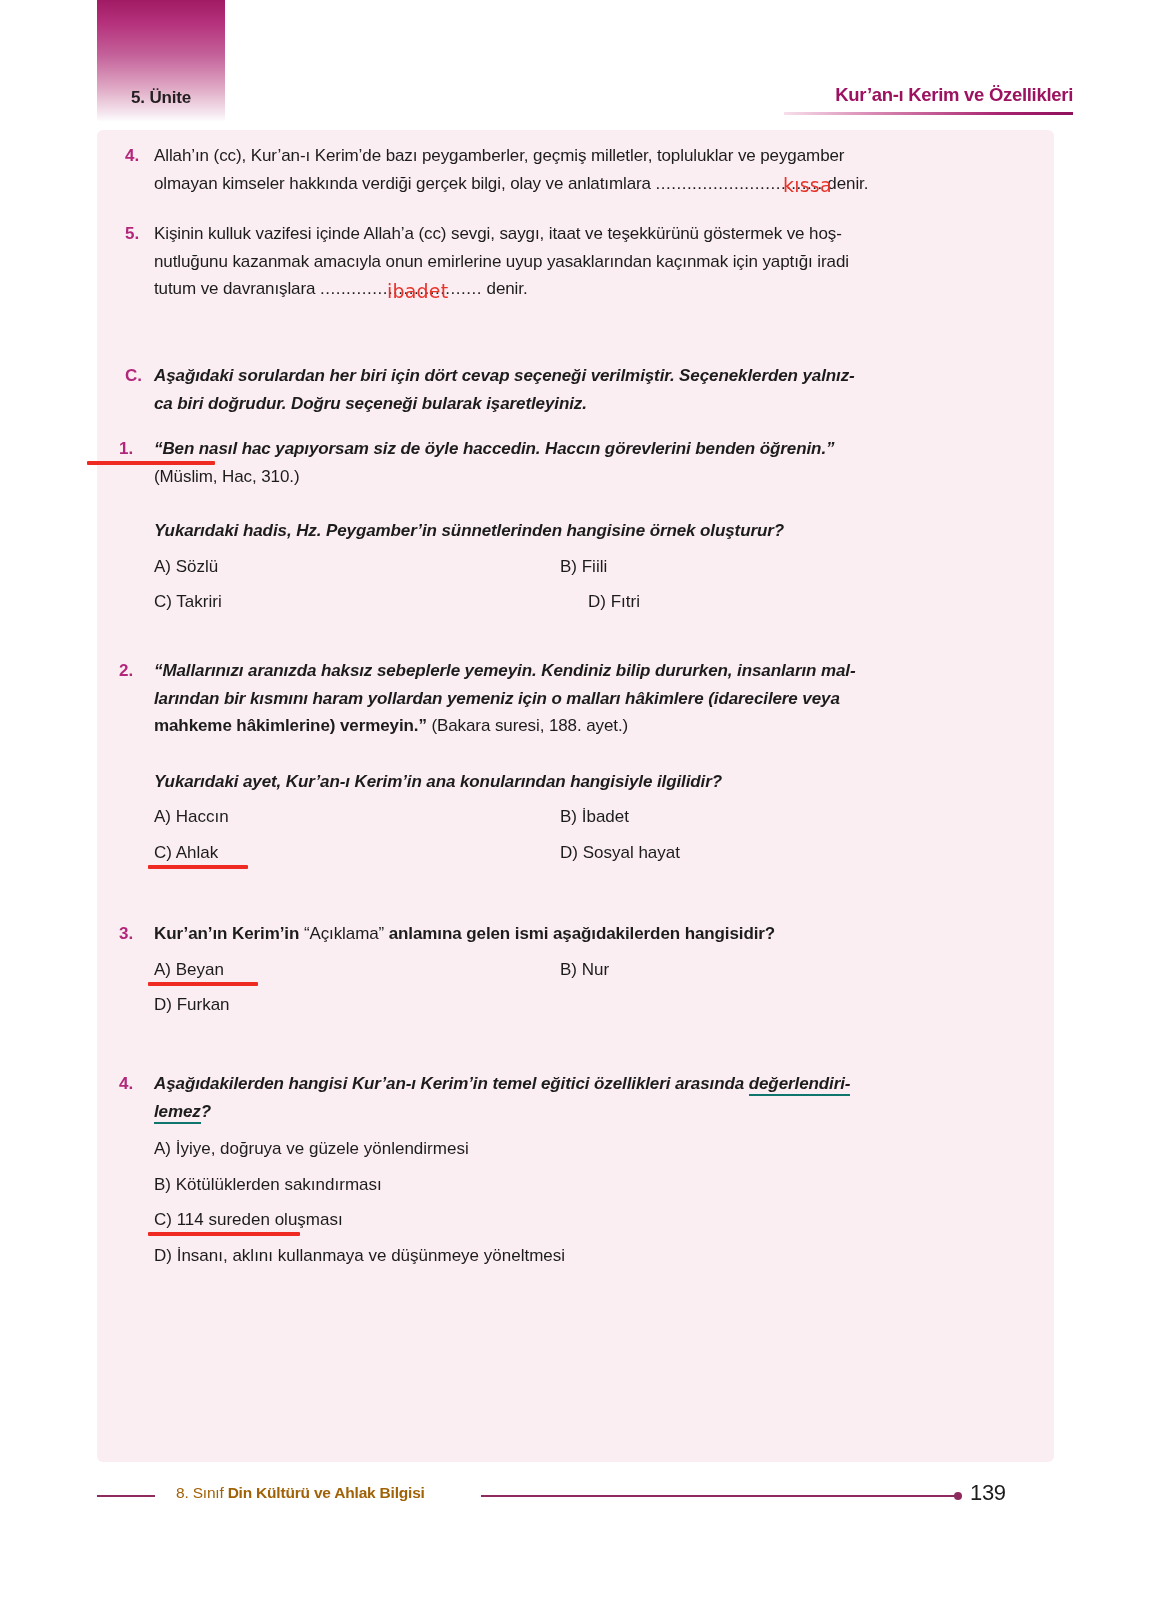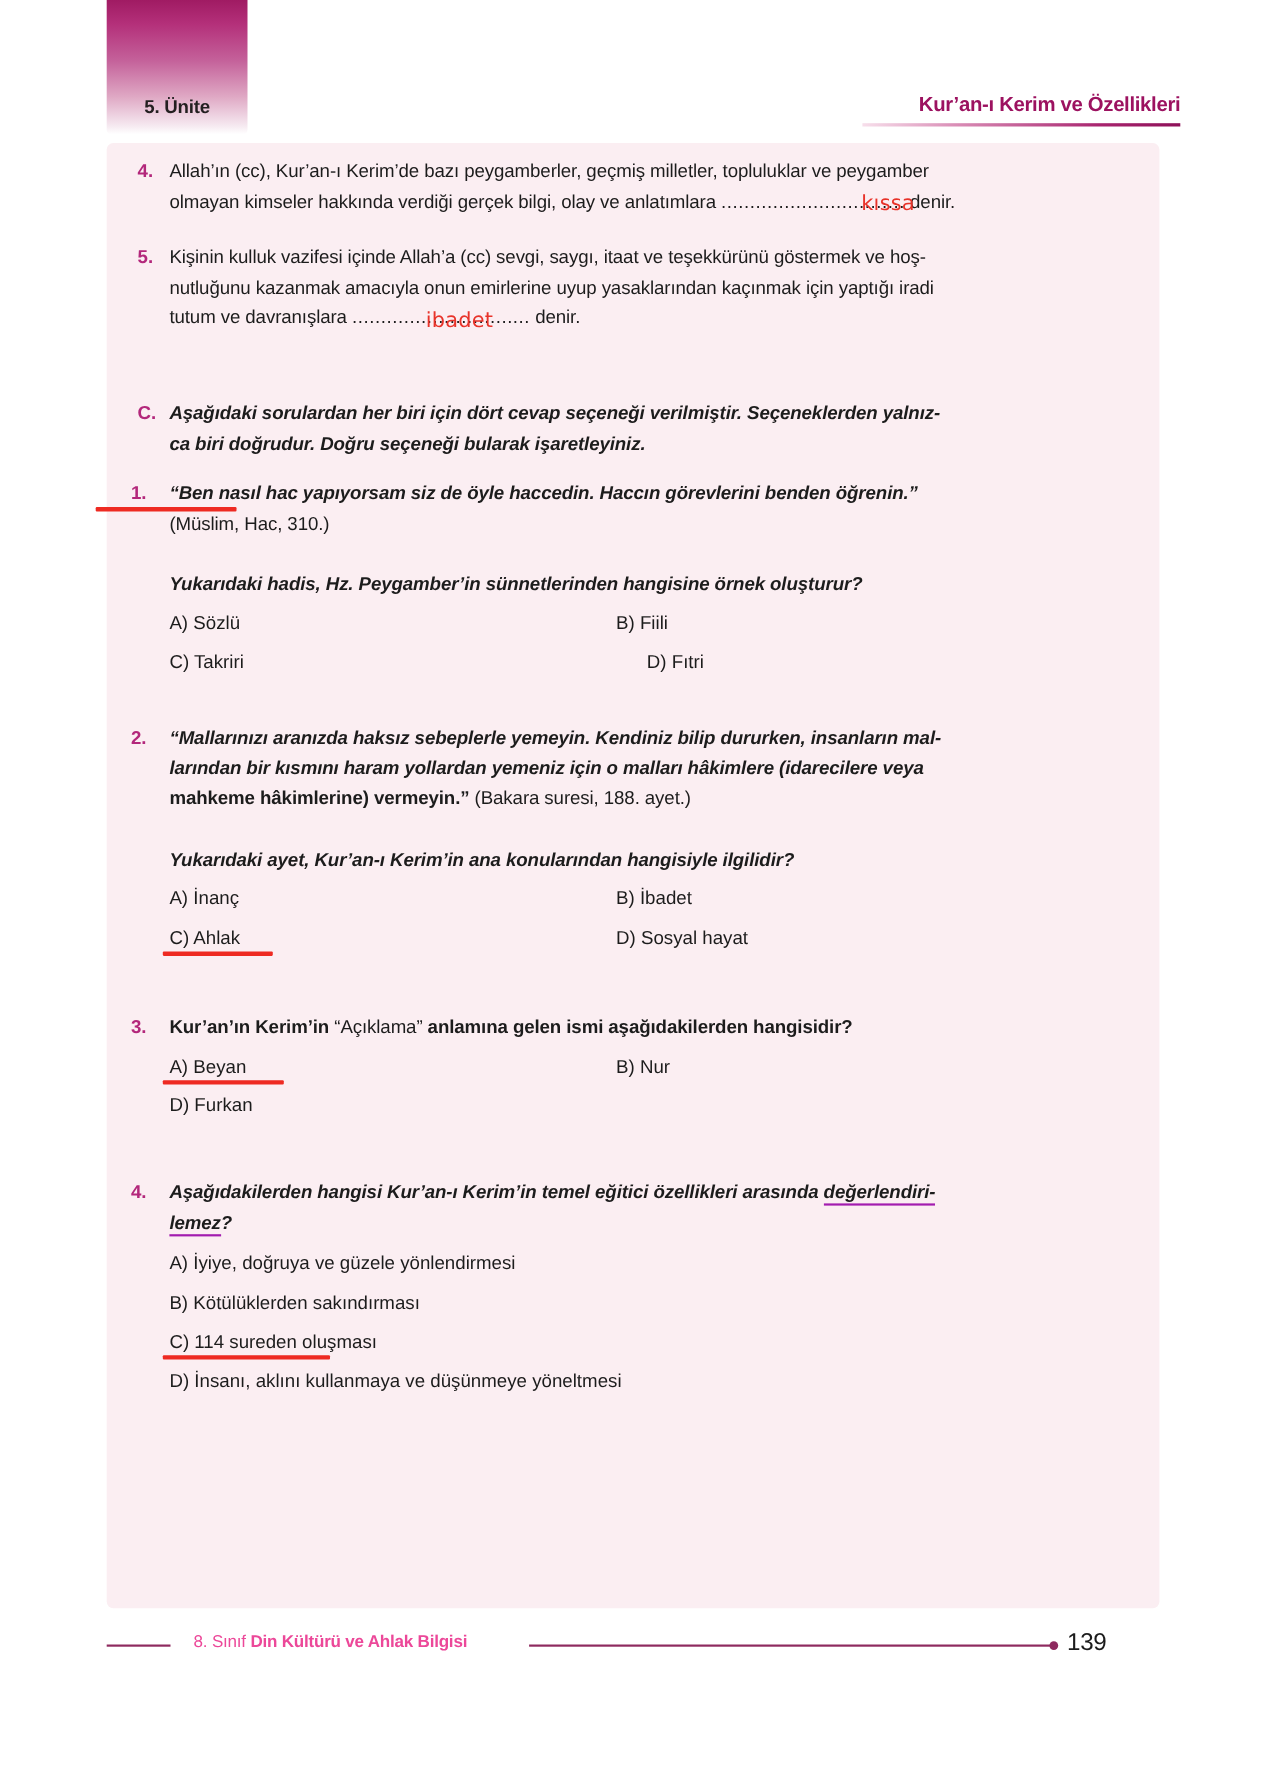--- a/index.html
+++ b/index.html
@@ -131,21 +131,21 @@
   .opt-col-b { flex: 0 0 auto; }
 
   .ul-red {
     position: absolute;
     height: 4px;
     background: #ee2a22;
     border-radius: 1px;
   }
 
   .q-underline {
-    border-bottom: 2px solid #a21caf;
+    border-bottom: 2px solid #0f766e;
     padding-bottom: 1px;
   }
 
   
   #footer {
     position: absolute;
     left: 0;
     top: 1476px;
     width: 1151px;
     height: 40px;
@@ -158,21 +158,21 @@
     top: 19px;
     width: 58px;
     height: 2px;
     background: #8e2a5f;
   }
   #footer-book {
     position: absolute;
     left: 176px;
     top: 8px;
     font-size: 15.5px;
-    color: #ec4899;
+    color: #a16207;
     letter-spacing: -0.2px;
     white-space: nowrap;
   }
   #footer-book .b { font-weight: bold; }
   #footer-rule-right {
     position: absolute;
     left: 481px;
     top: 19px;
     width: 476px;
     height: 2px;
@@ -272,21 +272,21 @@
     <div class="row">
       <div class="marker num-indent2">2.</div>
       <div style="width:855px;">
         <div class="body-text bold">“Mallarınızı aranızda haksız sebeplerle yemeyin. Kendiniz bilip dururken, insanların mal-</div>
         <div class="body-text bold">larından bir kısmını haram yollardan yemeniz için o malları hâkimlere (idarecilere veya</div>
         <div class="body-text">
           <span style="font-weight:bold;">mahkeme hâkimlerine) vermeyin.”</span><span> (Bakara suresi, 188. ayet.)</span>
         </div>
         <div class="body-text bold" style="margin-top:28px;">Yukarıdaki ayet, Kur’an-ı Kerim’in ana konularından hangisiyle ilgilidir?</div>
         <div class="opt-grid" style="margin-top:8px;">
-          <div class="opt-col-a"><span class="opt">A) İnanç</span></div>
+          <div class="opt-col-a"><span class="opt">A) Haccın</span></div>
           <div class="opt-col-b"><span class="opt">B) İbadet</span></div>
         </div>
         <div class="opt-grid" style="margin-top:8px;">
           <div class="opt-col-a" style="position:relative;">
             <span class="opt">C) Ahlak</span>
             <span class="ul-red" style="left:-6px; top:26px; width:100px;"></span>
           </div>
           <div class="opt-col-b"><span class="opt">D) Sosyal hayat</span></div>
         </div>
       </div>

